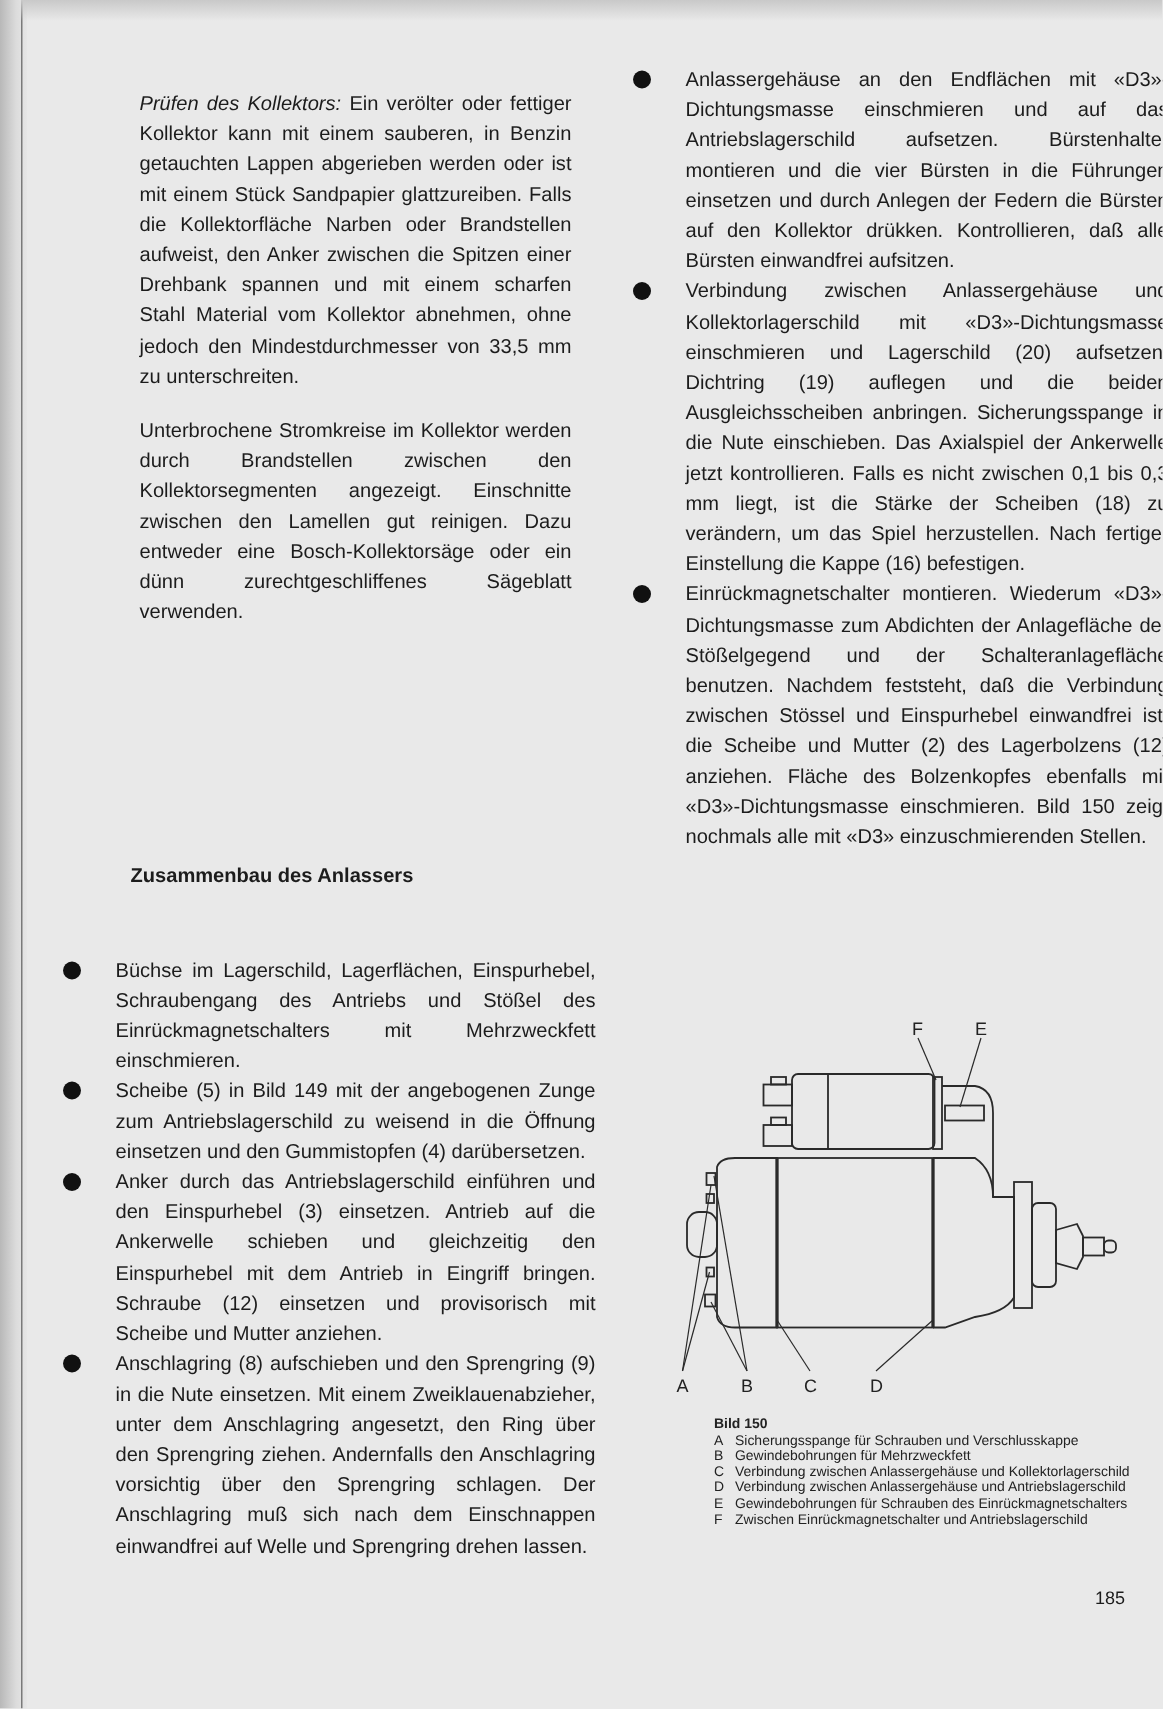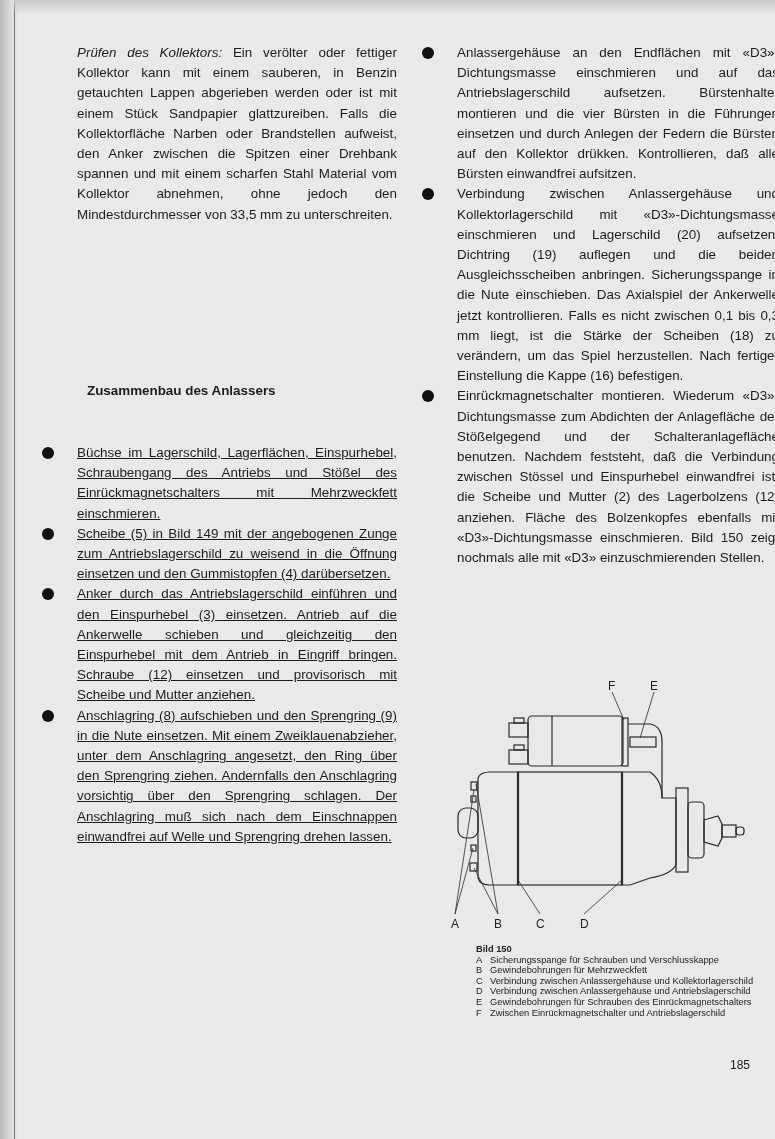--- a/index.html
+++ b/index.html
@@ -17,21 +17,21 @@
     content: ""; position: absolute; left: 14px; top: 0; bottom: 0; width: 1px;
     background: #7a7a7a;
   }
   .top-shadow {
     position: absolute; left: 14px; top: 0; right: 0; height: 14px;
     background: linear-gradient(to bottom, #c9c9c9, rgba(233,233,233,0));
   }
   .col { position: absolute; font-size: 13.4px; line-height: 20.2px; text-align: justify; }
   .col-left { left: 77px; top: 43px; width: 320px; }
   .col-right { left: 457px; top: 43px; width: 320px; }
-  .para { margin: 0; }
+  .para { margin: 16px; }
   .italic { font-style: italic; }
   .heading { font-weight: bold; font-size: 13.4px; margin: 10px; }
   .bullets { list-style: none; margin: 0; padding: 0; }
   .bullet { position: relative; margin: 0; }
   .bullet .dot {
     position: absolute; left: -35px; top: 4px; width: 12px; height: 12px;
     border-radius: 50%; background: #111;
   }
   .figure { position: absolute; left: 440px; top: 680px; width: 320px; height: 250px; }
   .caption {
@@ -45,24 +45,25 @@
   .page-number { position: absolute; left: 730px; top: 1058px; font-size: 12px; }
 </style>
 </head>
 <body>
 
 <div class="page-edge"></div>
 <div class="top-shadow"></div>
 
 <div class="col col-left">
   <p class="para"><span class="italic">Prüfen des Kollektors:</span><span> Ein verölter oder fettiger Kollektor kann mit einem sauberen, in Benzin getauchten Lappen abgerieben werden oder ist mit einem Stück Sandpapier glattzureiben. Falls die Kollektorfläche Narben oder Brandstellen aufweist, den Anker zwischen die Spitzen einer Drehbank spannen und mit einem scharfen Stahl Material vom Kollektor abnehmen, ohne jedoch den Mindestdurchmesser von 33,5 mm zu unterschreiten.</span></p>
+  <p class="para">Unterbrochene Stromkreise im Kollektor werden durch Brandstellen zwischen den Kollektorsegmenten angezeigt. Einschnitte zwischen den Lamellen gut reinigen. Dazu entweder eine Bosch-Kollektorsäge oder ein dünn zurechtgeschliffenes Sägeblatt verwenden.</p>
 
   <h3 class="heading" style="margin-top:156px;">Zusammenbau des Anlassers</h3>
 
-  <ul class="bullets" style="margin-top:42px;text-decoration:underline;">
+  <ul class="bullets" style="margin-top:42px;">
     <li class="bullet"><span class="dot"></span><span>Büchse im Lagerschild, Lagerflächen, Einspurhebel, Schraubengang des Antriebs und Stößel des Einrückmagnetschalters mit Mehrzweckfett einschmieren.</span></li>
     <li class="bullet"><span class="dot"></span><span>Scheibe (5) in Bild 149 mit der angebogenen Zunge zum Antriebslagerschild zu weisend in die Öffnung einsetzen und den Gummistopfen (4) darübersetzen.</span></li>
     <li class="bullet"><span class="dot"></span><span>Anker durch das Antriebslagerschild einführen und den Einspurhebel (3) einsetzen. Antrieb auf die Ankerwelle schieben und gleichzeitig den Einspurhebel mit dem Antrieb in Eingriff bringen. Schraube (12) einsetzen und provisorisch mit Scheibe und Mutter anziehen.</span></li>
     <li class="bullet"><span class="dot"></span><span>Anschlagring (8) aufschieben und den Sprengring (9) in die Nute einsetzen. Mit einem Zweiklauenabzieher, unter dem Anschlagring angesetzt, den Ring über den Sprengring ziehen. Andernfalls den Anschlagring vorsichtig über den Sprengring schlagen. Der Anschlagring muß sich nach dem Einschnappen einwandfrei auf Welle und Sprengring drehen lassen.</span></li>
   </ul>
 </div>
 
 <div class="col col-right" style="width:322px;">
   <ul class="bullets">
     <li class="bullet"><span class="dot"></span><span>Anlassergehäuse an den Endflächen mit «D3»-Dichtungsmasse einschmieren und auf das Antriebslagerschild aufsetzen. Bürstenhalter montieren und die vier Bürsten in die Führungen einsetzen und durch Anlegen der Federn die Bürsten auf den Kollektor drükken. Kontrollieren, daß alle Bürsten einwandfrei aufsitzen.</span></li>

